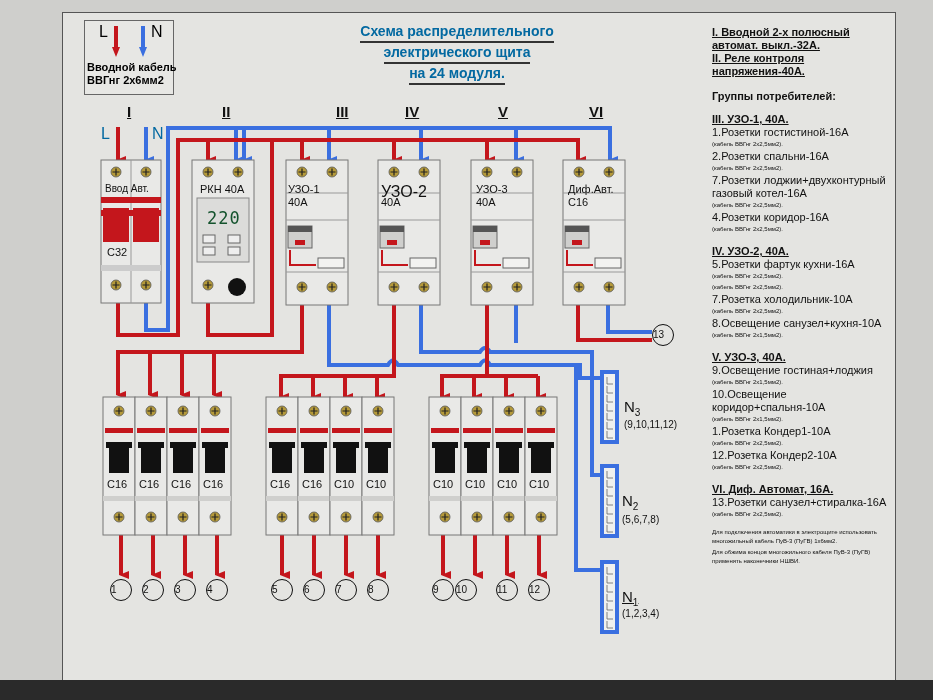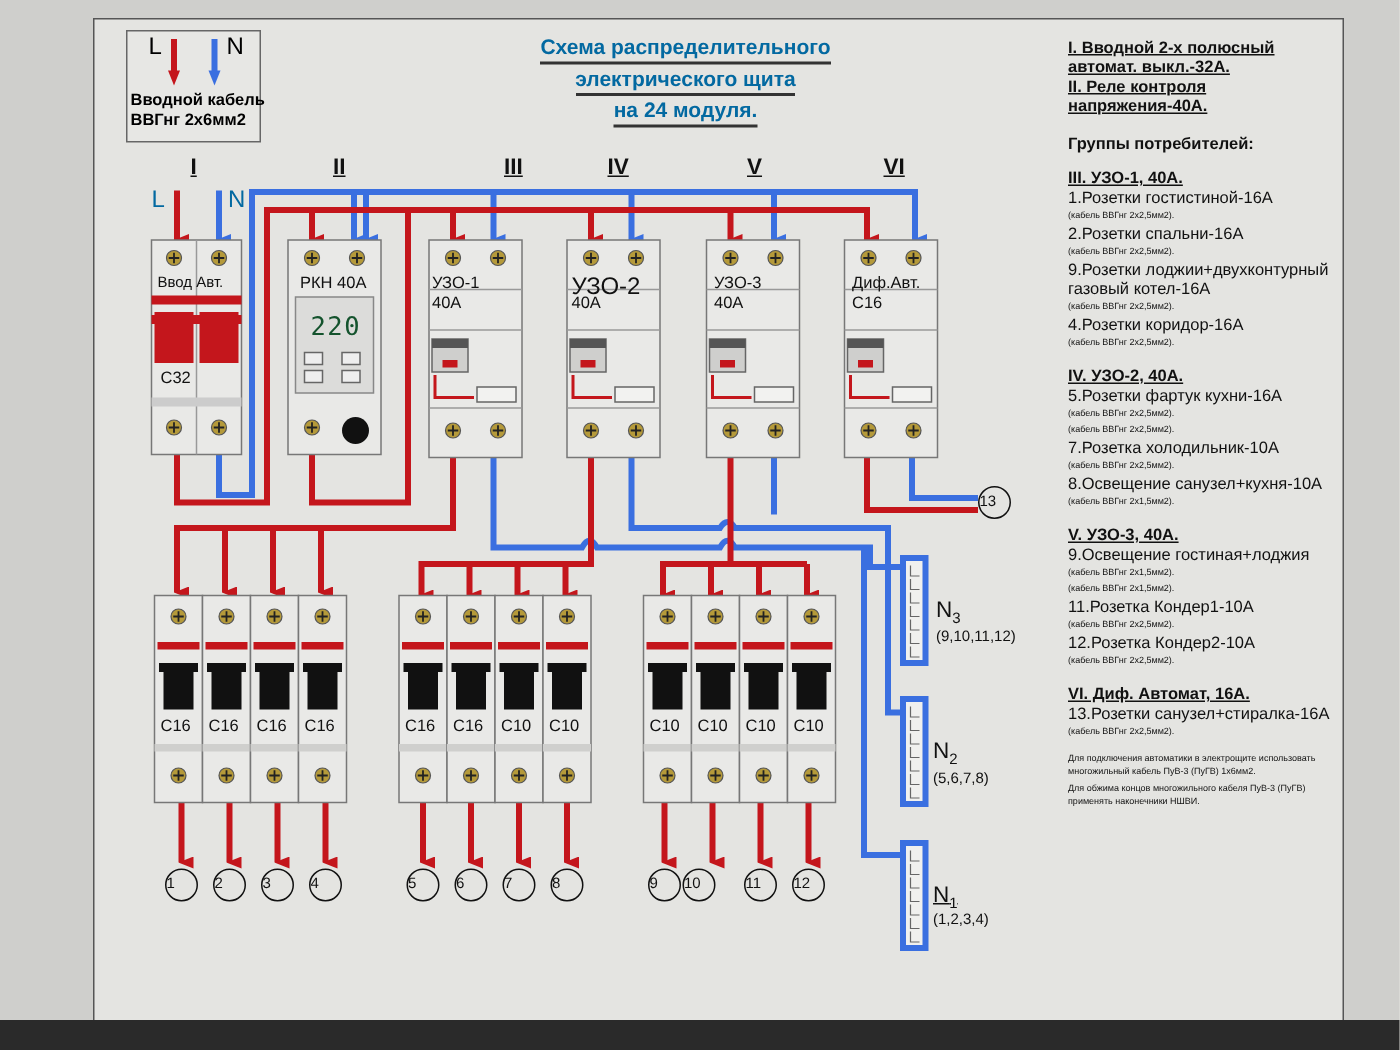--- a/index.html
+++ b/index.html
@@ -547,37 +547,38 @@
   <div class="h">автомат. выкл.-32А.</div>
   <div class="h">II. Реле контроля</div>
   <div class="h">напряжения-40А.</div>
   <div class="g">Группы потребителей:</div>
   <div id="groups-list">
       <div class="gh">III. УЗО-1, 40А.</div>
       <div class="it">1.Розетки гостистиной-16А</div>
       <div class="c">(кабель ВВГнг 2х2,5мм2).</div>
       <div class="it">2.Розетки спальни-16А</div>
       <div class="c">(кабель ВВГнг 2х2,5мм2).</div>
-      <div class="it">9.Розетки лоджии+двухконтурный газовый котел-16А</div>
+      <div class="it">7.Розетки лоджии+двухконтурный газовый котел-16А</div>
       <div class="c">(кабель ВВГнг 2х2,5мм2).</div>
       <div class="it">4.Розетки коридор-16А</div>
       <div class="c">(кабель ВВГнг 2х2,5мм2).</div>
       <div class="gh">IV. УЗО-2, 40А.</div>
       <div class="it">5.Розетки фартук кухни-16А</div>
       <div class="c">(кабель ВВГнг 2х2,5мм2).</div>
       <div class="c">(кабель ВВГнг 2х2,5мм2).</div>
       <div class="it">7.Розетка холодильник-10А</div>
       <div class="c">(кабель ВВГнг 2х2,5мм2).</div>
       <div class="it">8.Освещение санузел+кухня-10А</div>
       <div class="c">(кабель ВВГнг 2х1,5мм2).</div>
       <div class="gh">V. УЗО-3, 40А.</div>
       <div class="it">9.Освещение гостиная+лоджия</div>
       <div class="c">(кабель ВВГнг 2х1,5мм2).</div>
+      <div class="it">10.Освещение коридор+спальня-10А</div>
       <div class="c">(кабель ВВГнг 2х1,5мм2).</div>
-      <div class="it">11.Розетка Кондер1-10А</div>
+      <div class="it">1.Розетка Кондер1-10А</div>
       <div class="c">(кабель ВВГнг 2х2,5мм2).</div>
       <div class="it">12.Розетка Кондер2-10А</div>
       <div class="c">(кабель ВВГнг 2х2,5мм2).</div>
       <div class="gh">VI. Диф. Автомат, 16А.</div>
       <div class="it">13.Розетки санузел+стиралка-16А</div>
       <div class="c">(кабель ВВГнг 2х2,5мм2).</div>
     </div>
   <div class="note">Для подключения автоматики в электрощите использовать многожильный кабель ПуВ-3 (ПуГВ) 1х6мм2.</div>
   <div class="note" style="margin-top:2px;">Для обжима концов многожильного кабеля ПуВ-3 (ПуГВ) применять наконечники НШВИ.</div>
 </div>

